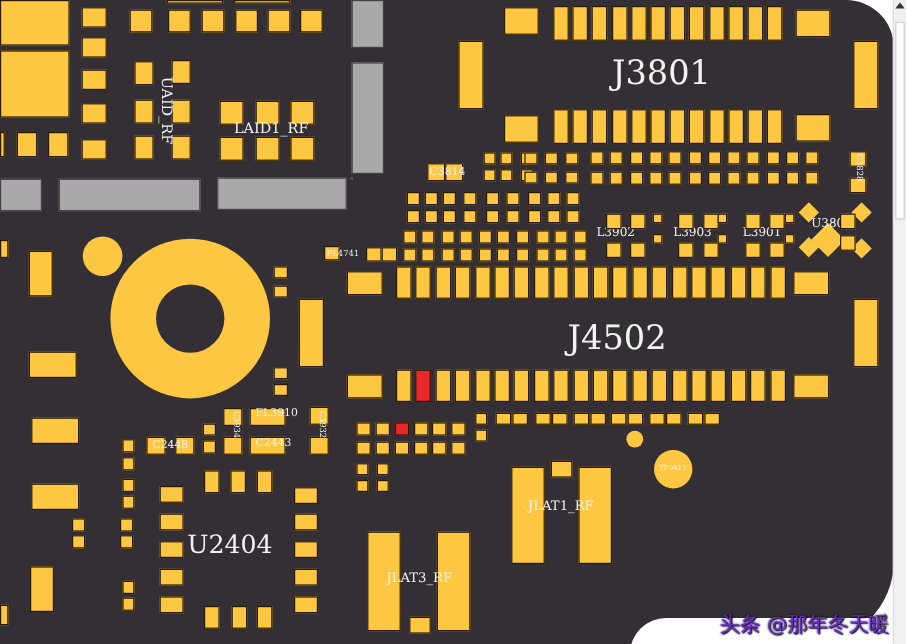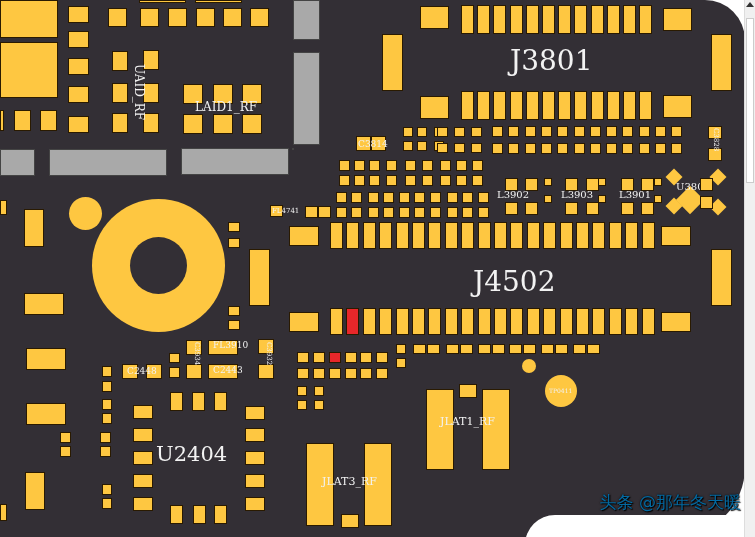--- a/index.html
+++ b/index.html
@@ -12,21 +12,21 @@
   .diamond { position:absolute; background:#fec741; transform:rotate(45deg); }
   .lbl { position:absolute; color:#f2f2f2; white-space:nowrap; line-height:1; }
   .lbl.big { font-size:28px; }
   .lbl.mid { font-size:12px; }
   .lbl.sm { font-size:7px; }
   .lbl.v { writing-mode:vertical-rl; }
   #scrollbar { position:absolute; right:0; top:0; width:10px; height:537px; background:#f0f0f0; border-left:1px solid #ddd; }
   #scroll-up { position:absolute; top:2px; left:1px; width:0; height:0; border-left:4px solid transparent; border-right:4px solid transparent; border-bottom:5px solid #333; }
   #scroll-thumb { position:absolute; top:18px; left:1px; width:8px; height:165px; background:#fff; border:1px solid #ccc; box-sizing:border-box; }
   #white-corner { position:absolute; left:525px; top:515px; width:230px; height:40px; background:#fff; border-radius:30px 0 0 0; }
-  #watermark { position:absolute; right:14px; bottom:23px; color:#0369a1; font-family:"DejaVu Sans", sans-serif; font-size:17px; text-shadow:0 0 2px #000, 1px 1px 1px #000; }
+  #watermark { position:absolute; right:14px; bottom:5px; color:#6d28d9; font-family:"DejaVu Sans", sans-serif; font-size:17px; text-shadow:0 0 2px #000, 1px 1px 1px #000; }
 </style>
 </head>
 <body>
 
 <div id="board">
 
   <div class="pad" style="left:0;top:0;width:58px;height:38px;"></div>
   <div class="pad" style="left:0;top:42px;width:58px;height:56px;"></div>
   <div class="pad" style="left:68px;top:6px;width:21px;height:17px;"></div>
   <div class="pad" style="left:68px;top:31px;width:21px;height:17px;"></div>

